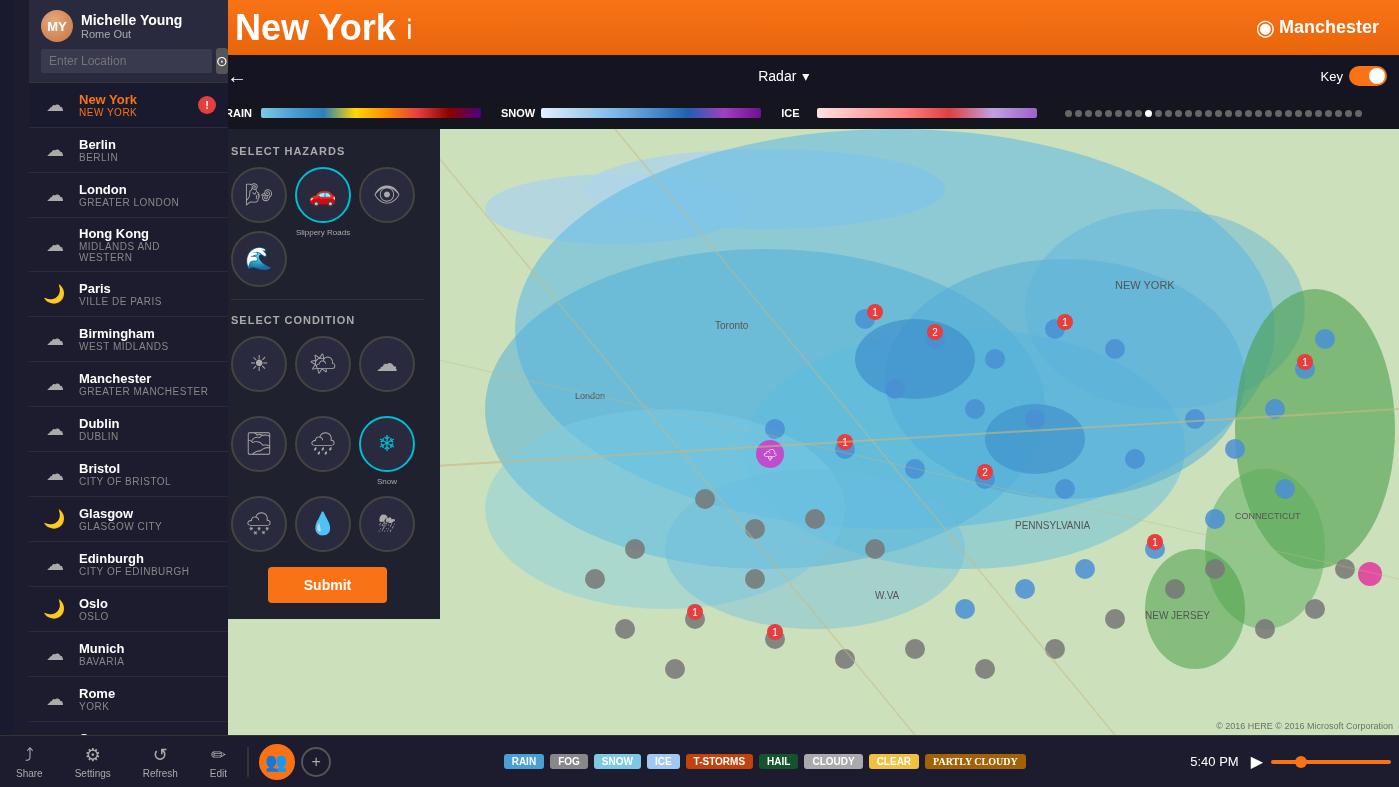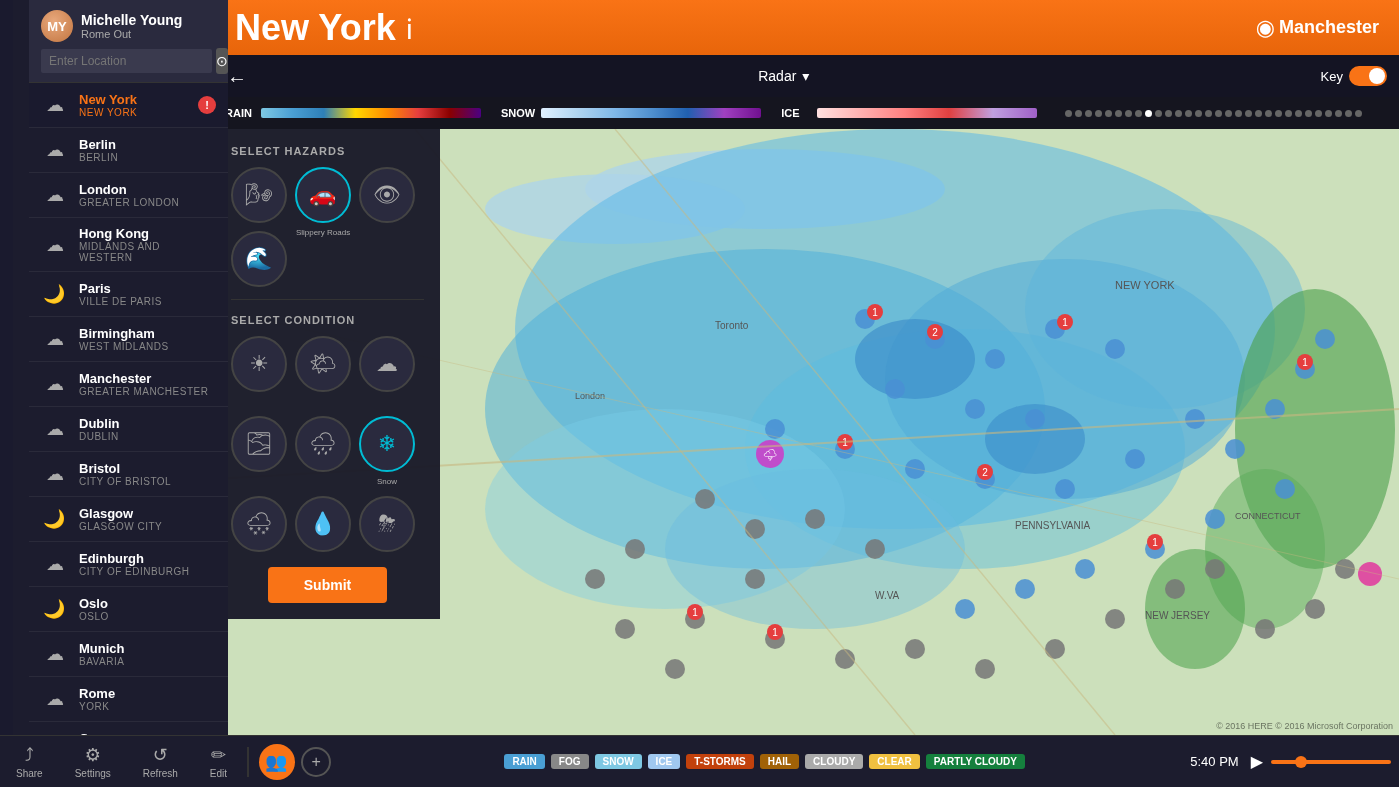--- a/index.html
+++ b/index.html
@@ -627,24 +627,24 @@
   <div style="width:36px;height:36px;border-radius:50%;background:#f97316;display:flex;align-items:center;justify-content:center;margin:0 6px;cursor:pointer;font-size:18px;">👥</div>
   <div style="width:30px;height:30px;border-radius:50%;border:2px solid #555;display:flex;align-items:center;justify-content:center;cursor:pointer;color:#aaa;font-size:16px;margin-right:8px;">+</div>
 
   <div id="bottom-center">
 
   <span class="legend-badge" style="background: rgb(74, 159, 212);">RAIN</span>
       <span class="legend-badge" style="background: rgb(136, 136, 136);">FOG</span>
       <span class="legend-badge" style="background: rgb(126, 200, 227);">SNOW</span>
       <span class="legend-badge" style="background: rgb(160, 200, 240);">ICE</span>
       <span class="legend-badge" style="background: #c2410c;">T-STORMS</span>
-      <span class="legend-badge" style="background: #a16207;">HAIL</span>
+      <span class="legend-badge" style="background: #14532d;">HAIL</span>
       <span class="legend-badge" style="background: rgb(170, 170, 170);">CLOUDY</span>
       <span class="legend-badge" style="background: rgb(240, 192, 64);">CLEAR</span>
-      <span class="legend-badge" style="background: #15803d;">PARTLY CLOUDY</span>
+      <span class="legend-badge" style="background: #a16207; font-family: Liberation Serif, serif;">PARTLY CLOUDY</span>
     </div>
 
   <div id="bottom-right">
     <span>5:40 PM</span>
     <div id="play-controls">
       <span style="cursor:pointer;font-size:16px;">▶</span>
       <div id="timeline-bar">
         <div id="timeline-thumb"></div>
       </div>
     </div>

